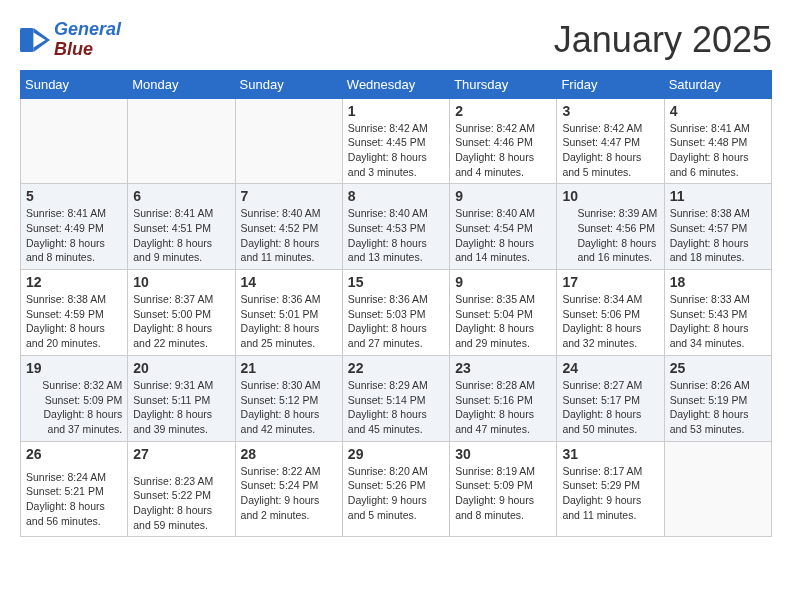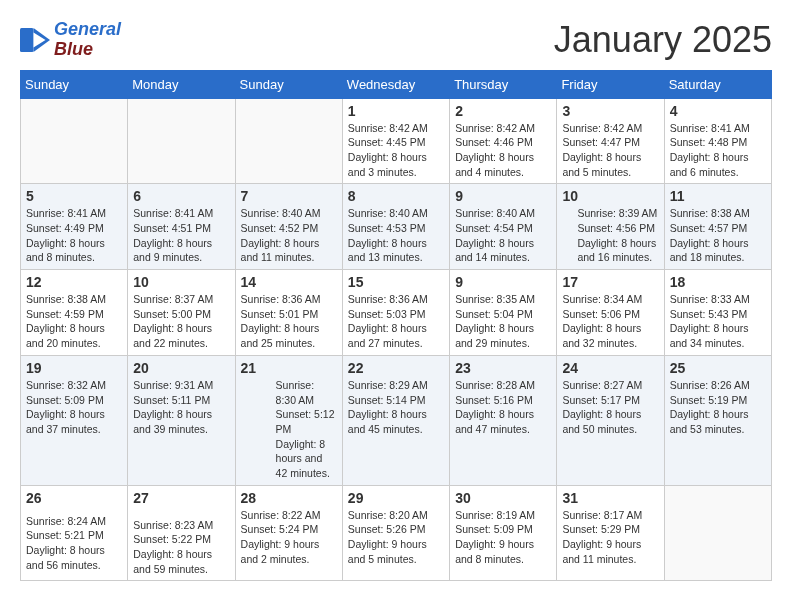--- a/index.html
+++ b/index.html
@@ -238,33 +238,33 @@
         <td>
           <div class="day-num">18</div>
           <div class="day-info" style="white-space: pre-line;">Sunrise: 8:33 AM
 Sunset: 5:43 PM
 Daylight: 8 hours and 34 minutes.</div>
         </td>
       </tr>
       <tr>
         <td>
           <div class="day-num">19</div>
-          <div class="day-info" style="white-space: pre-line;">Sunrise: 8:32 AM
+          <div class="day-info" style="white-space: pre-line; text-align: right;">Sunrise: 8:32 AM
 Sunset: 5:09 PM
 Daylight: 8 hours and 37 minutes.</div>
         </td>
         <td>
           <div class="day-num">20</div>
           <div class="day-info" style="white-space: pre-line;">Sunrise: 9:31 AM
 Sunset: 5:11 PM
 Daylight: 8 hours and 39 minutes.</div>
         </td>
         <td>
           <div class="day-num">21</div>
-          <div class="day-info" style="white-space: pre-line; margin-left: 35px;">Sunrise: 8:30 AM
+          <div class="day-info" style="white-space: pre-line;">Sunrise: 8:30 AM
 Sunset: 5:12 PM
 Daylight: 8 hours and 42 minutes.</div>
         </td>
         <td>
           <div class="day-num">22</div>
           <div class="day-info" style="white-space: pre-line;">Sunrise: 8:29 AM
 Sunset: 5:14 PM
 Daylight: 8 hours and 45 minutes.</div>
         </td>
         <td>

